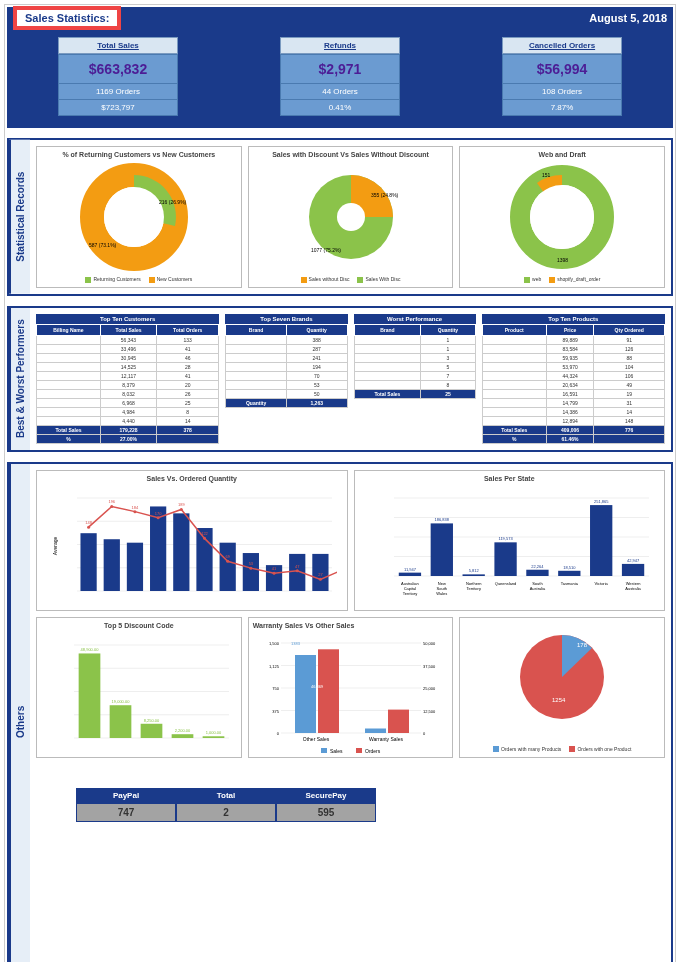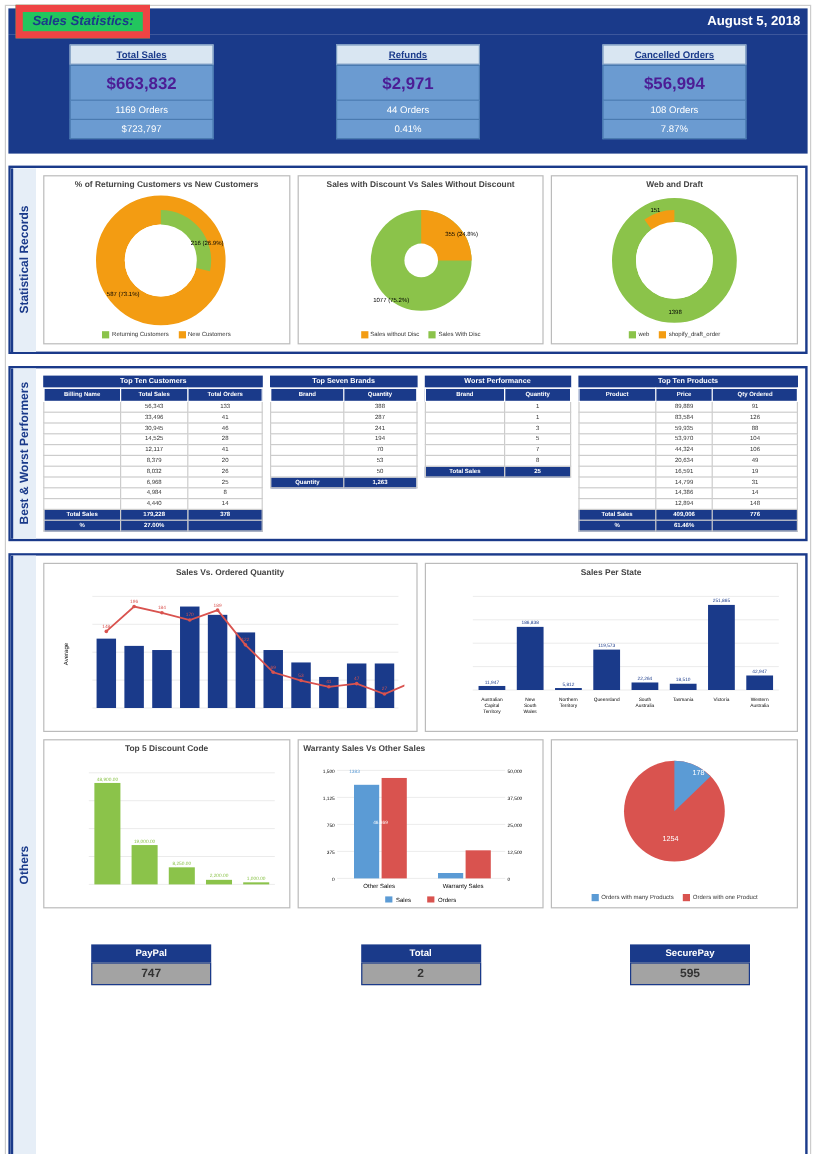--- a/index.html
+++ b/index.html
@@ -1,20 +1,20 @@
 <!DOCTYPE html>
 <html><head>
 <meta charset="utf-8">
 <style>
   * { box-sizing: border-box; margin: 0; padding: 0; }
   body { font-family: Arial, sans-serif; background: #fff; width: 680px; font-size: 8px; color: #333; }
   .page { border: 1px solid #ccc; margin: 4px; padding: 2px; }
 
   .header-bar { background: #1a3a8a; color: #fff; display: flex; justify-content: space-between; align-items: center; padding: 4px 6px; height: 22px; }
-  .header-bar .title { background: #22c55e; color: #1a3a8a; font-weight: bold; font-size: 11px; padding: 2px 8px; border: 6px solid #ef4444; font-style: italic; }
+  .header-bar .title { background: #ffffff; color: #1a3a8a; font-weight: bold; font-size: 11px; padding: 2px 8px; border: 4px solid #ef4444; }
   .header-bar .date { font-weight: bold; font-size: 11px; }
 
   .top-stats { background: #1a3a8a; padding: 8px 0 12px 0; display: flex; justify-content: space-around; }
   .stat-block { width: 120px; text-align: center; }
   .stat-block .sb-title { background: #d9e6f2; color: #1a3a8a; font-size: 8px; font-weight: bold; text-decoration: underline; padding: 3px; border: 1px solid #7a9ac0; }
   .stat-block .sb-main { background: #6b9bd1; color: #4c1d95; font-size: 14px; font-weight: bold; padding: 6px; border: 1px solid #4a7ab0; }
   .stat-block .sb-sub { background: #6b9bd1; color: #fff; font-size: 8px; font-weight: normal; padding: 3px; border: 1px solid #4a7ab0; border-top: none; }
 
   .section { display: flex; margin-top: 10px; border: 2px solid #1a3a8a; }
   .section-label { writing-mode: vertical-rl; transform: rotate(180deg); background: #e6eef7; color: #1a3a8a; font-weight: bold; font-size: 10px; padding: 8px 4px; text-align: center; border-right: 2px solid #1a3a8a; display: flex; align-items: center; justify-content: center; }
@@ -26,21 +26,21 @@
   .legend { display: flex; gap: 8px; margin-top: 4px; font-size: 5px; justify-content: center; flex-wrap: wrap; }
   .legend .sw { width: 6px; height: 6px; display: inline-block; margin-right: 2px; vertical-align: middle; }
 
   .tbl { border-collapse: collapse; width: 100%; font-size: 5px; }
   .tbl th { background: #1a3a8a; color: #fff; padding: 2px; border: 1px solid #fff; }
   .tbl td { border: 1px solid #ccc; padding: 1px 2px; text-align: center; }
   .tbl-caption { background: #1a3a8a; color: #fff; font-size: 6px; font-weight: bold; text-align: center; padding: 2px; }
   .tbl-foot td { background: #1a3a8a; color: #fff; font-weight: bold; }
 
   .pay-header { color: #1a3a8a; font-weight: bold; font-size: 10px; padding: 2px 0 2px 60px; }
-  .pay-row { display: flex; justify-content: space-between; padding: 4px 40px 20px 40px; }
+  .pay-row { display: flex; justify-content: flex-start; padding: 4px 40px 20px 40px; }
   .pay-block { width: 100px; text-align: center; }
   .pay-block .pb-title { background: #1a3a8a; color: #fff; font-size: 8px; font-weight: bold; padding: 3px; }
   .pay-block .pb-val { background: #a3a3a3; border: 1px solid #1a3a8a; font-size: 10px; font-weight: bold; padding: 3px; }
 </style>
 </head>
 <body>
 
 <div class="page">
 
   <div class="header-bar">

